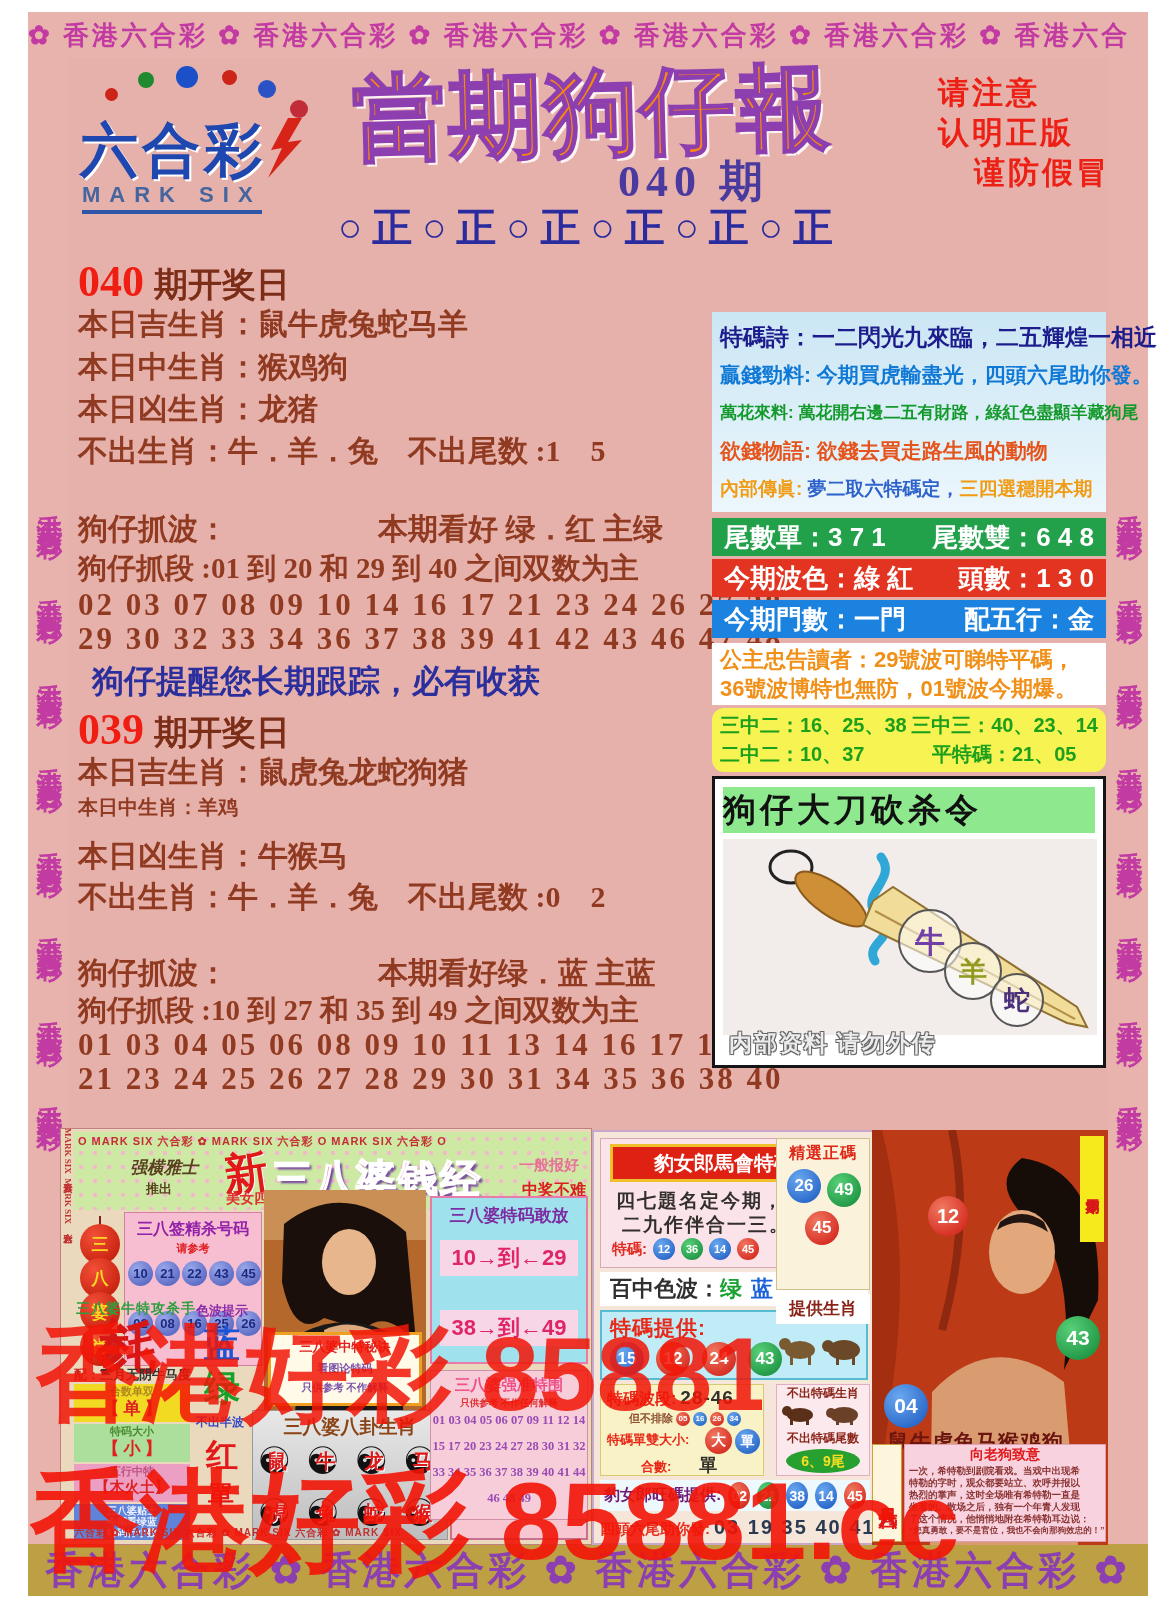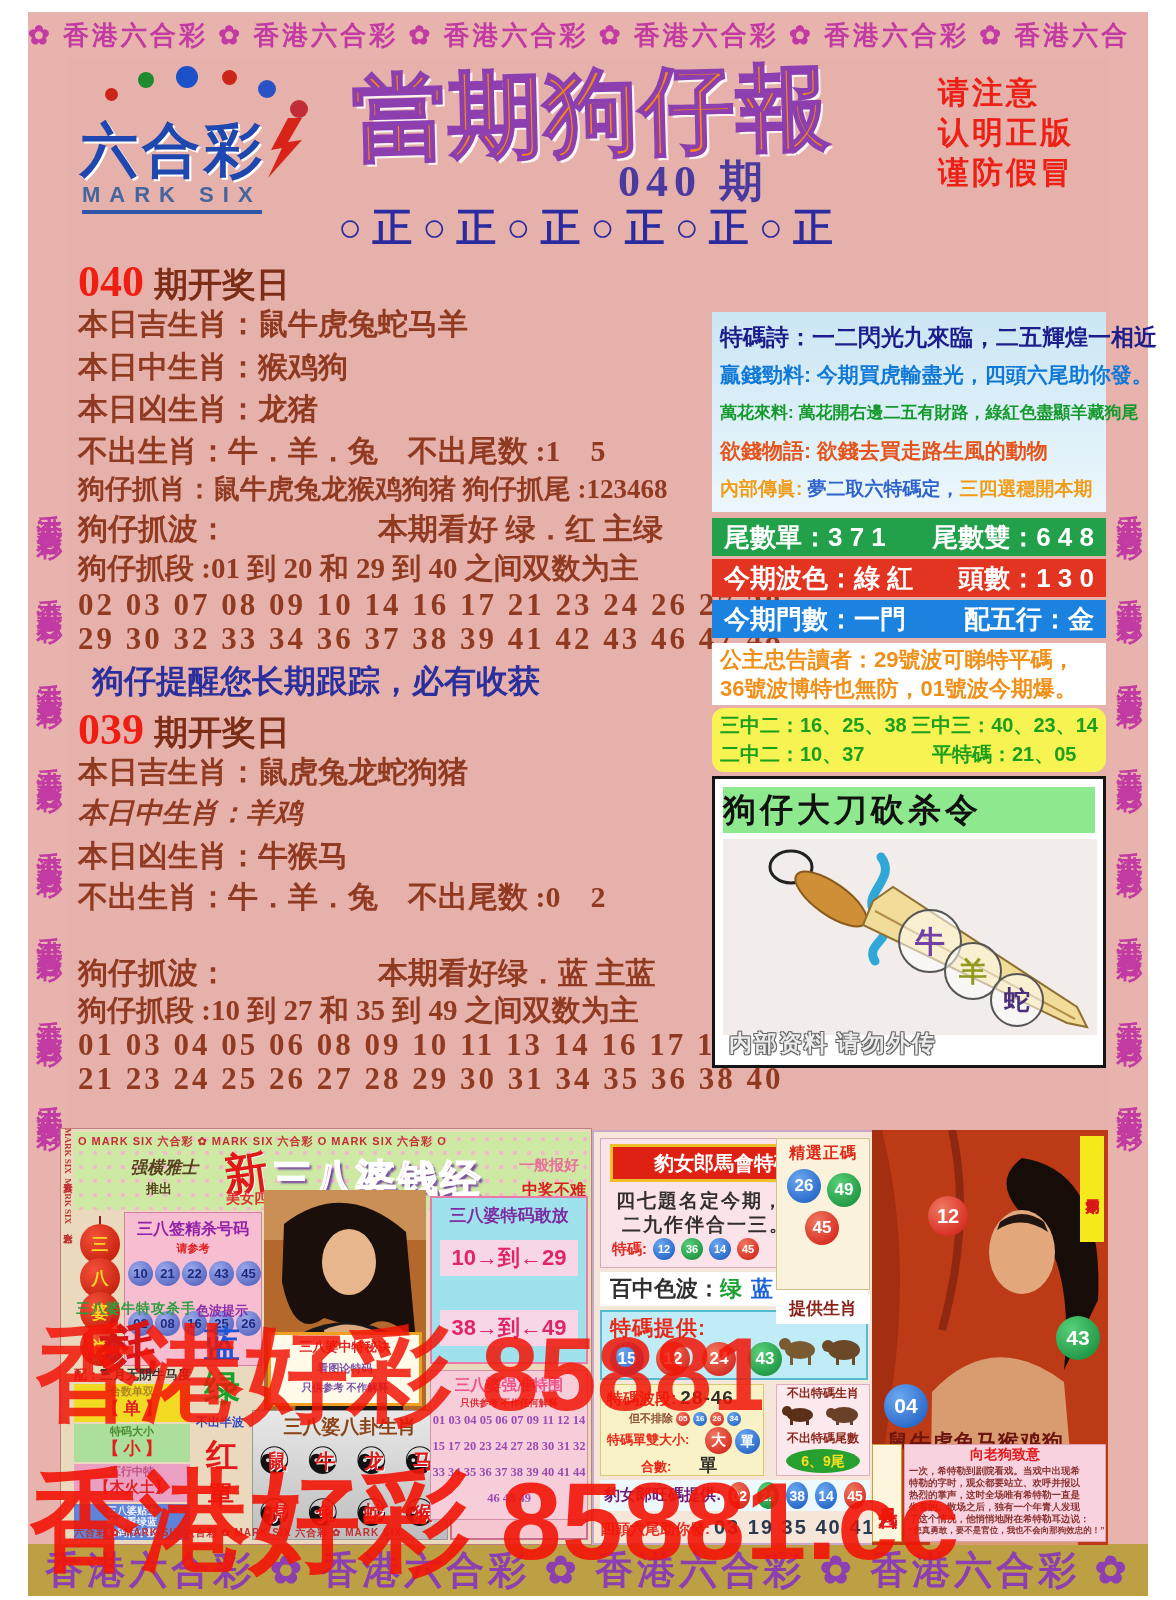--- a/index.html
+++ b/index.html
@@ -83,45 +83,44 @@
     <div class="logo-cn">六合彩</div>
     <svg style="position:absolute;left:186px;top:52px;" width="40" height="62">
       <polygon points="22,0 5,32 16,30 2,60 36,22 22,24 36,0" fill="#d82418"></polygon>
     </svg>
     <div class="logo-en">MARK SIX</div>
   </div>
   <div class="t main-title">當期狗仔報</div>
   <div class="t issue-no">040 期</div>
   <div class="t notice sans" style="top:72px;">请注意</div>
   <div class="t notice sans" style="top:112px;">认明正版</div>
-  <div class="t notice sans" style="top:152px;">谨防假冒</div>
+  <div class="t notice sans" style="top:152px;margin-left:36px;">谨防假冒</div>
   <div class="t tally">○正○正○正○正○正○正</div>
 
   <div class="ln" style="top:256px;">
     <span class="hnum">040</span><span class="hsuf">期开奖日</span>
   </div>
   <div class="ln" style="top:304px;font-size:30px;">本日吉生肖：鼠牛虎兔蛇马羊</div>
   <div class="ln" style="top:347px;font-size:30px;">本日中生肖：猴鸡狗</div>
   <div class="ln" style="top:389px;font-size:30px;">本日凶生肖：龙猪</div>
   <div class="ln" style="top:431px;font-size:30px;">不出生肖：牛．羊．兔　不出尾数 :1　5</div>
-  <div class="ln" style="top:471px;font-size:27px;">狗仔抓肖：鼠牛虎兔龙猴鸡狗猪 狗仔抓尾 :123468</div>
   <div class="ln" style="top:509px;font-size:30px;">
     <span>狗仔抓波：</span><span style="margin-left:150px;">本期看好 绿．红 主绿</span>
   </div>
   <div class="ln" style="top:549px;font-size:29px;">狗仔抓段 :01 到 20 和 29 到 40 之间双数为主</div>
   <div class="ln" style="top:587px;font-size:31px;letter-spacing:3px;">02 03 07 08 09 10 14 16 17 21 23 24 26 27 28</div>
   <div class="ln" style="top:621px;font-size:31px;letter-spacing:3px;">29 30 32 33 34 36 37 38 39 41 42 43 46 47 48</div>
 
   <div class="ln" style="top:660px;left:92px;font-size:32px;color:#2b2f9e;">狗仔提醒您长期跟踪，必有收获</div>
 
   <div class="ln" style="top:704px;">
     <span class="hnum">039</span><span class="hsuf">期开奖日</span>
   </div>
   <div class="ln" style="top:752px;font-size:30px;">本日吉生肖：鼠虎兔龙蛇狗猪</div>
-  <div class="ln" style="top:794px;font-size:28px;font-style:italic;">本日中生肖：羊鸡</div>
+  <div class="ln" style="top:794px;font-size:20px;">本日中生肖：羊鸡</div>
   <div class="ln" style="top:836px;font-size:30px;">本日凶生肖：牛猴马</div>
   <div class="ln" style="top:877px;font-size:30px;">不出生肖：牛．羊．兔　不出尾数 :0　2</div>
   <div class="ln" style="top:953px;font-size:30px;">
     <span>狗仔抓波：</span><span style="margin-left:150px;">本期看好绿．蓝 主蓝</span>
   </div>
   <div class="ln" style="top:991px;font-size:29px;">狗仔抓段 :10 到 27 和 35 到 49 之间双数为主</div>
   <div class="ln" style="top:1027px;font-size:31px;letter-spacing:3px;">01 03 04 05 06 08 09 10 11 13 14 16 17 19 20</div>
   <div class="ln" style="top:1061px;font-size:31px;letter-spacing:3px;">21 23 24 25 26 27 28 29 30 31 34 35 36 38 40</div>
 
   <div class="b tips">

